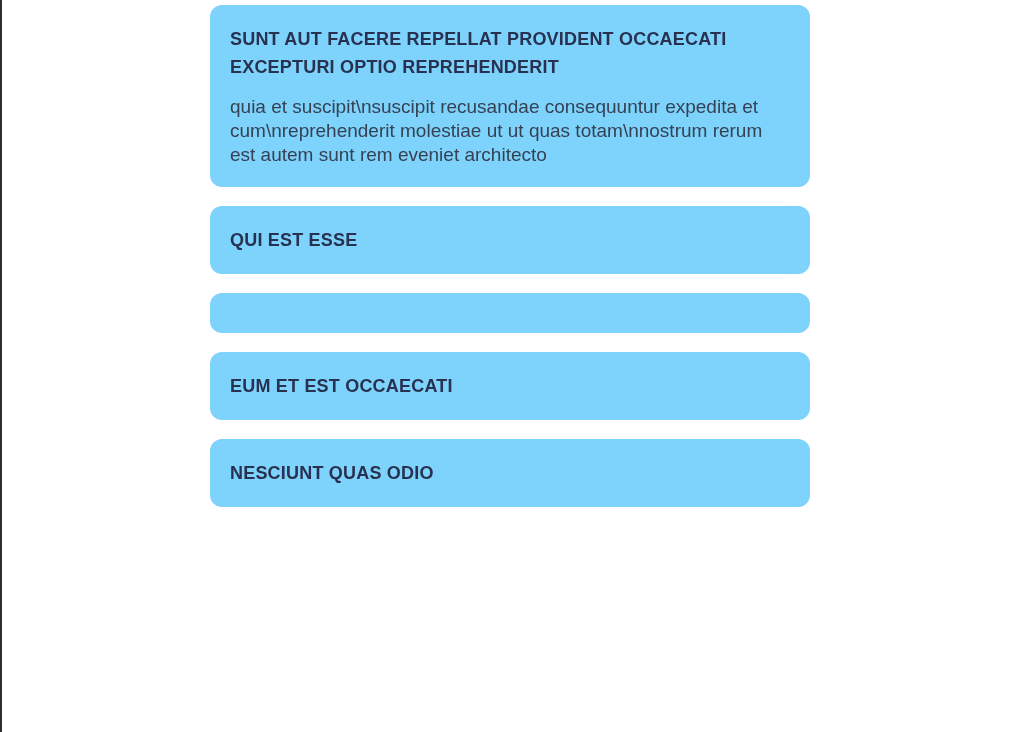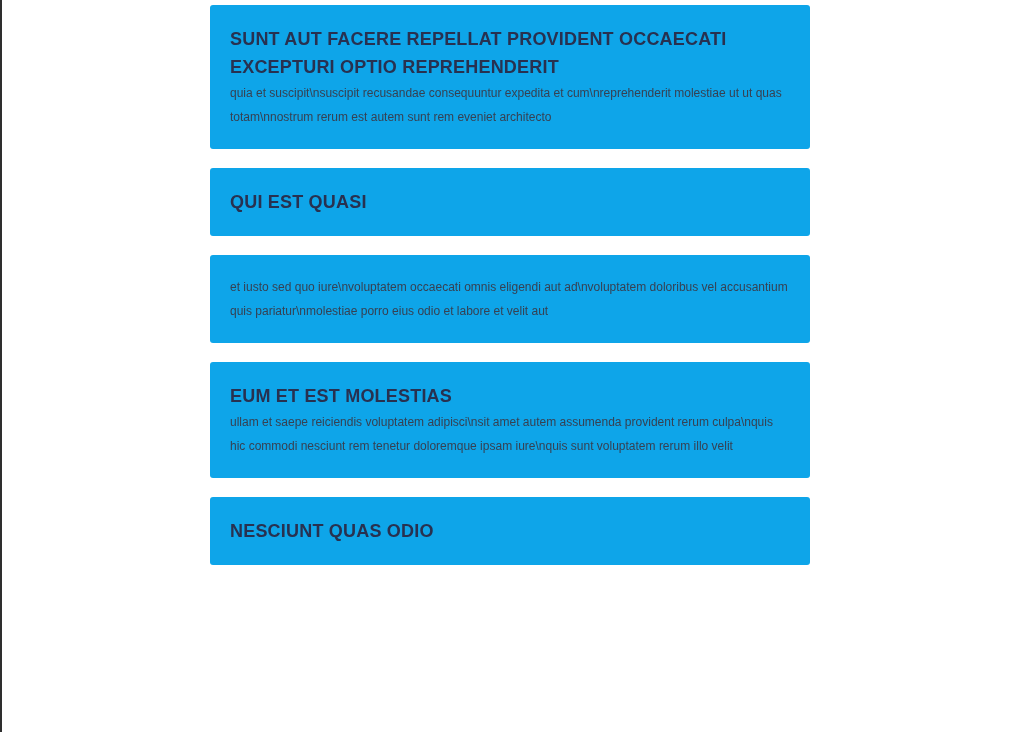--- a/index.html
+++ b/index.html
@@ -20,61 +20,59 @@
     height: 100%;
     background: #2e2e2e;
     z-index: 10;
   }
   .posts-list {
     width: 600px;
     margin: 0 auto;
     padding-top: 5px;
   }
   .card {
-    background: #0ea5e9;
-    border-radius: 3px;
+    background: #7dd3fc;
+    border-radius: 12px;
     padding: 20px;
     margin-bottom: 19px;
   }
   .card-title {
     margin: 0;
     font-size: 18px;
     line-height: 28px;
     font-weight: bold;
     color: #283150;
     letter-spacing: 0.2px;
   }
   .card-body {
-    margin: 0 0 0 0;
-    font-size: 12px;
+    margin: 14px 0 0 0;
+    font-size: 19px;
     line-height: 24px;
     color: #364153;
   }
 </style>
 </head>
 <body>
 
 <div class="window-left-border"></div>
 
 <main class="posts-list">
   <article class="card">
     <h2 class="card-title">SUNT AUT FACERE REPELLAT PROVIDENT OCCAECATI EXCEPTURI OPTIO REPREHENDERIT</h2>
     <p class="card-body">quia et suscipit\nsuscipit recusandae consequuntur expedita et cum\nreprehenderit molestiae ut ut quas totam\nnostrum rerum est autem sunt rem eveniet architecto</p>
   </article>
 
   <article class="card">
-    <h2 class="card-title">QUI EST QUASI</h2>
+    <h2 class="card-title">QUI EST ESSE</h2>
   </article>
 
   <article class="card">
-    <p class="card-body">et iusto sed quo iure\nvoluptatem occaecati omnis eligendi aut ad\nvoluptatem doloribus vel accusantium quis pariatur\nmolestiae porro eius odio et labore et velit aut</p>
   </article>
 
   <article class="card">
-    <h2 class="card-title">EUM ET EST MOLESTIAS</h2>
-    <p class="card-body">ullam et saepe reiciendis voluptatem adipisci\nsit amet autem assumenda provident rerum culpa\nquis hic commodi nesciunt rem tenetur doloremque ipsam iure\nquis sunt voluptatem rerum illo velit</p>
+    <h2 class="card-title">EUM ET EST OCCAECATI</h2>
   </article>
 
   <article class="card">
     <h2 class="card-title">NESCIUNT QUAS ODIO</h2>
 
   </article>
 </main>
 
 </body></html>

